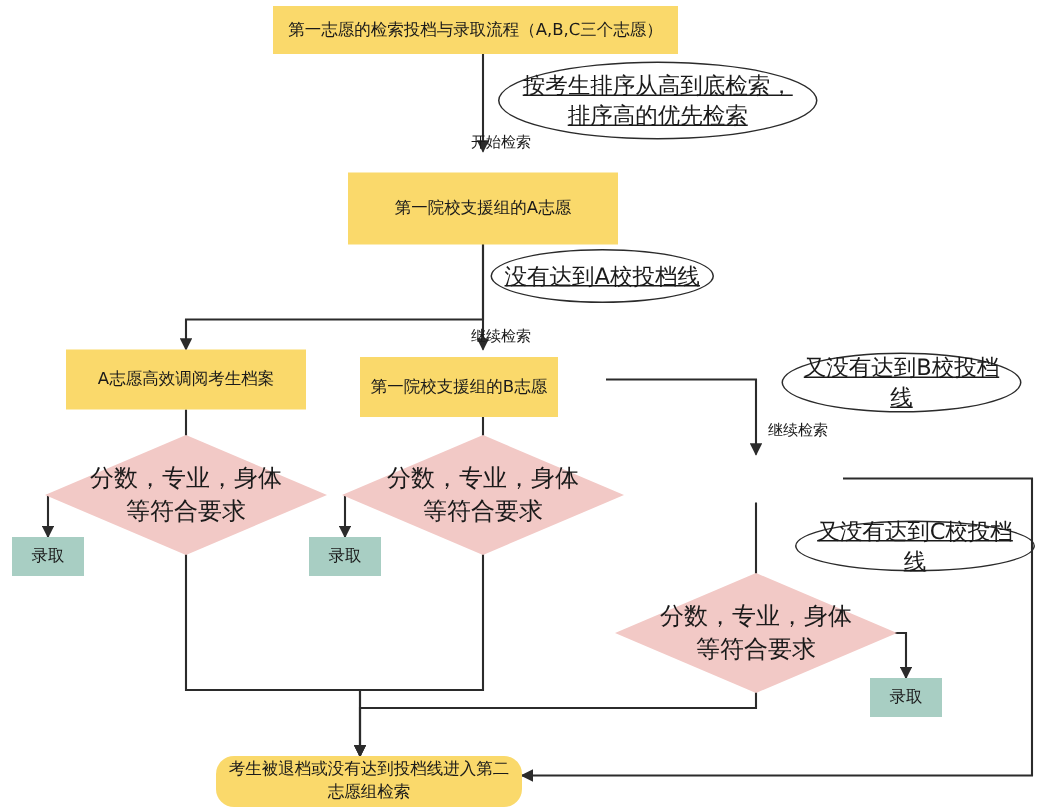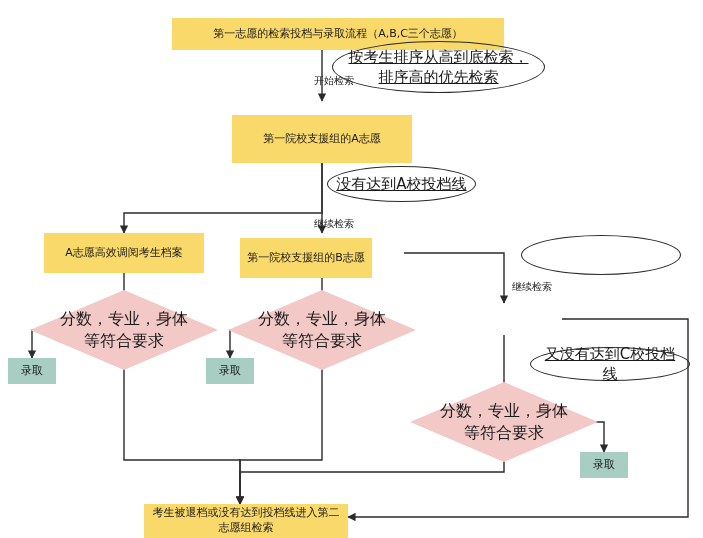--- a/index.html
+++ b/index.html
@@ -127,30 +127,30 @@
       <path d="M 404 253 L 504 253 L 504 303"></path>
       <path d="M 504 335 L 504 392"></path>
       <path d="M 556 422 L 604 422 L 604 452"></path>
       <path d="M 124 360 L 124 460 L 240 460 L 240 504"></path>
       <path d="M 322 360 L 322 460 L 240 460 L 240 504"></path>
       <path d="M 504 452 L 504 472 L 240 472 L 240 504"></path>
       <path d="M 562 319 L 688 319 L 688 517 L 348 517"></path>
     </g>
   </svg>
 
-  <div class="node box-yellow" style="left:172px; top:4px; width:332px; height:32px;margin-top:14px;">
+  <div class="node box-yellow" style="left:182px; top:4px; width:270px; height:32px;">
     <span>第一志愿的检索投档与录取流程（A,B,C三个志愿）</span>
   </div>
 
   <div class="ellipse-wrap" style="left:332px; top:41px; width:213px; height:52px;">
     <div class="ellipse-shape"></div>
     <div class="ellipse-label">按考生排序从高到底检索，排序高的优先检索</div>
   </div>
 
-  <div class="edge-label" style="left:314px; top:74px;">开始检索</div>
+  <div class="edge-label" style="left:314px; top:88px;">开始检索</div>
 
   <div class="node box-yellow" style="left:232px; top:115px; width:180px; height:48px;">
     <span>第一院校支援组的A志愿</span>
   </div>
 
   <div class="ellipse-wrap" style="left:327px; top:166px; width:149px; height:36px;">
     <div class="ellipse-shape"></div>
     <div class="ellipse-label">没有达到A校投档线</div>
   </div>
 
@@ -159,20 +159,21 @@
   <div class="node box-yellow" style="left:44px; top:233px; width:160px; height:40px;">
     <span>A志愿高效调阅考生档案</span>
   </div>
 
   <div class="node box-yellow" style="left:240px; top:238px; width:132px; height:40px;">
     <span>第一院校支援组的B志愿</span>
   </div>
 
   <div class="ellipse-wrap" style="left:521px; top:235px; width:160px; height:40px;">
     <div class="ellipse-shape"></div>
+    <div class="ellipse-label">又没有达到B校投档线</div>
   </div>
 
   <div class="edge-label" style="left:512px; top:280px;">继续检索</div>
 
 
   <div class="diamond-wrap" style="left:30px; top:290px; width:188px; height:80px;">
     <svg class="diamond-shape" viewBox="0 0 188 80" preserveAspectRatio="none">
       <polygon points="94,0 188,40 94,80 0,40" fill="#f2c9c6"></polygon>
     </svg>
     <div class="diamond-label">分数，专业，身体等符合要求</div>
@@ -202,17 +203,17 @@
     <svg class="diamond-shape" viewBox="0 0 188 80" preserveAspectRatio="none">
       <polygon points="94,0 188,40 94,80 0,40" fill="#f2c9c6"></polygon>
     </svg>
     <div class="diamond-label">分数，专业，身体等符合要求</div>
   </div>
 
   <div class="node box-teal" style="left:580px; top:452px; width:48px; height:26px;">
     <span>录取</span>
   </div>
 
-  <div class="node box-yellow" style="left:144px; top:504px; width:204px; height:34px;">
+  <div class="node box-yellow" style="left:144px; top:504px; width:204px; height:34px;border-radius:12px;">
     <span>考生被退档或没有达到投档线进入第二志愿组检索</span>
   </div>
 
 </div>
 
 </body></html>

